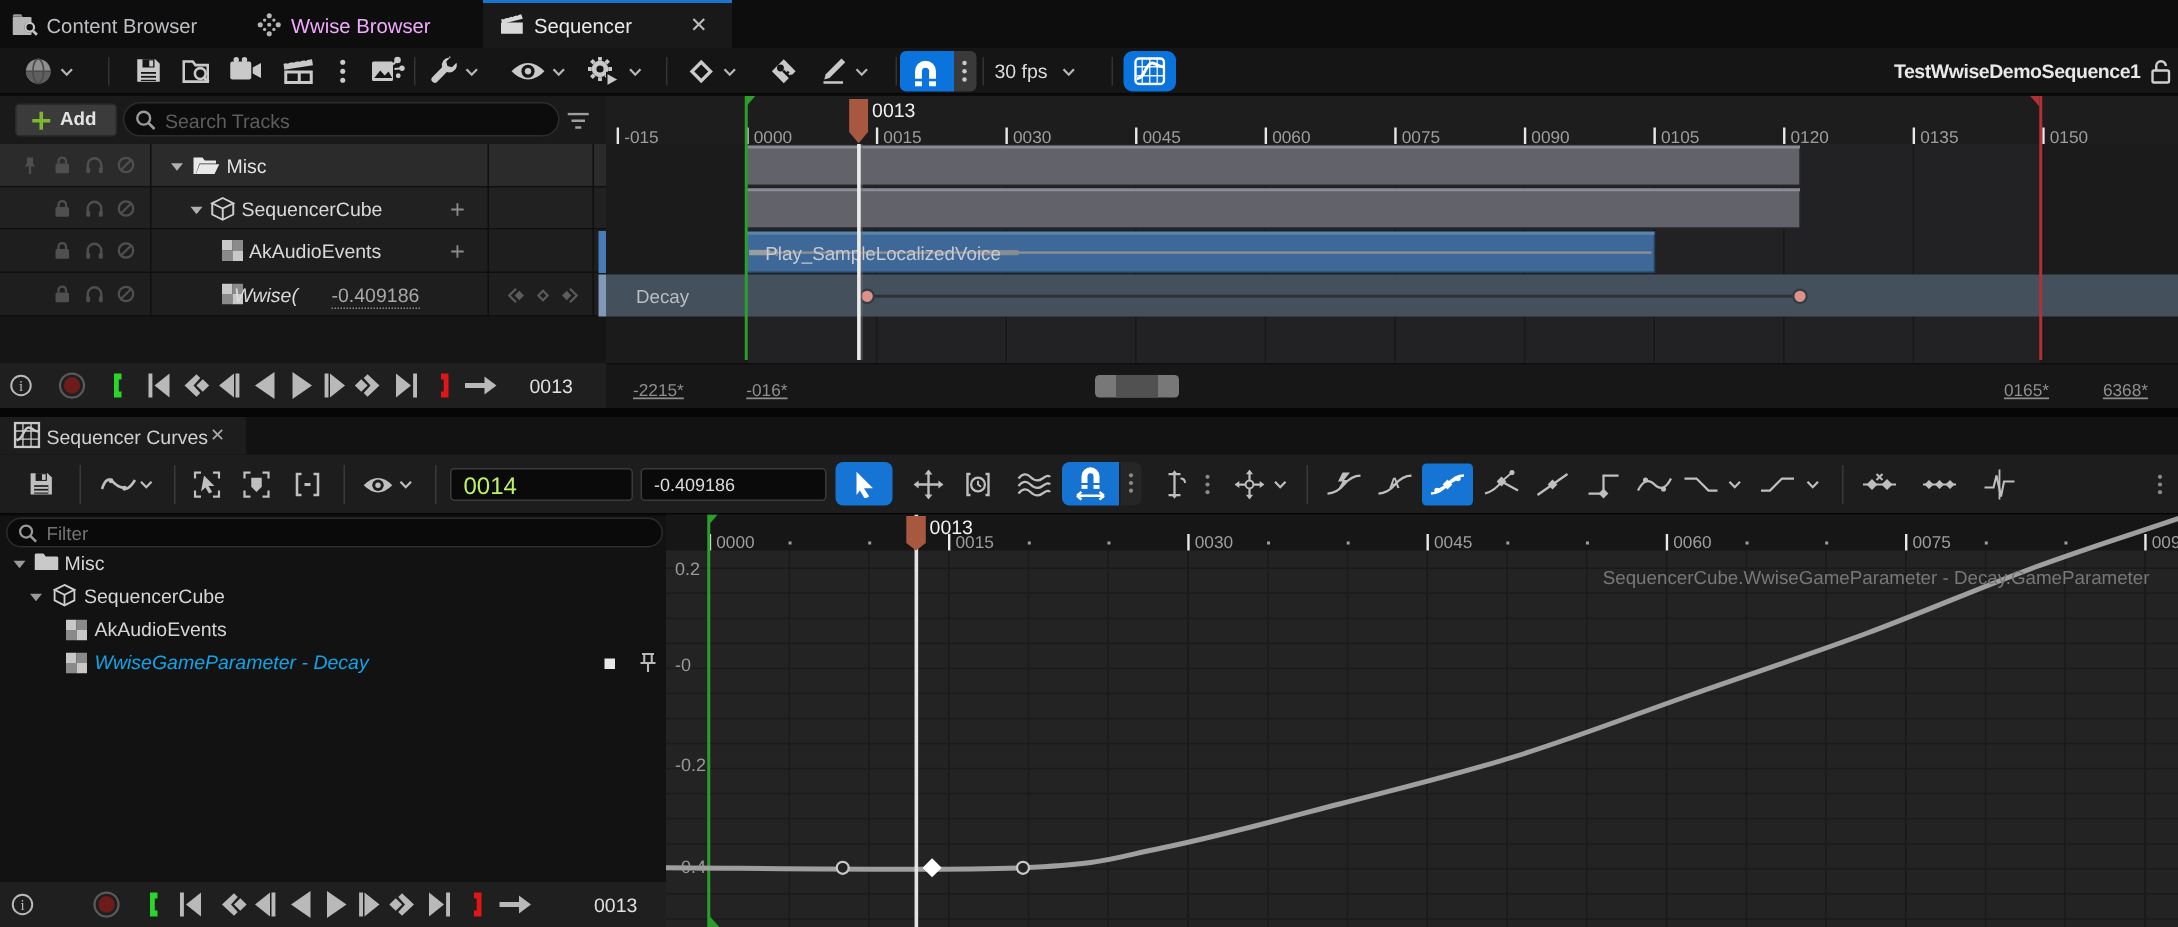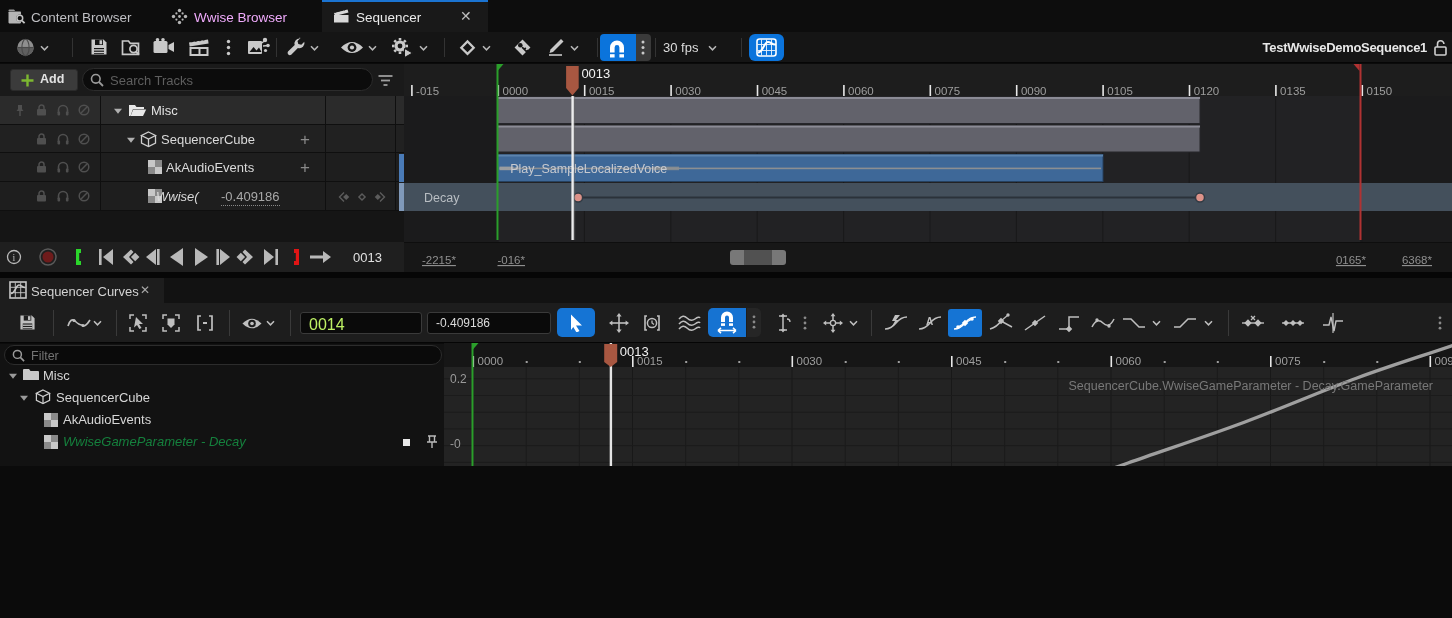--- a/index.html
+++ b/index.html
@@ -1,16 +1,16 @@
 <!DOCTYPE html>
 <html><head><meta charset="utf-8"><style>
 html,body{margin:0;padding:0;background:#0b0b0b;}
 *{box-sizing:border-box;}
 body{font-family:"Liberation Sans",sans-serif;-webkit-font-smoothing:antialiased;}
-#root{position:relative;width:1452px;height:466px;overflow:hidden;background:#0b0b0b;color:#c8c8c8;}
+#root{position:relative;width:1452px;height:618px;overflow:hidden;background:#0b0b0b;color:#c8c8c8;}
 .abs{position:absolute;}
 .txt{white-space:nowrap;}
 svg{display:block;}
 </style></head><body>
 <div id="root">
 <div class="abs" style="left:0;top:0;width:1452px;height:32px;background:#0d0d0d;"></div>
 <div class="abs" style="left:322px;top:0;width:166px;height:32px;background:#191919;border-top:2px solid #1b74d2;"></div>
 <svg class="abs" style="left:8px;top:8px" width="18" height="16" viewBox="0 0 18 16">
 <path d="M0.5 2.5 a1 1 0 0 1 1 -1 h4.5 l1.2 1.6 h-6.7 z" fill="#9a9a9a"></path>
 <rect x="0.5" y="3.4" width="12.5" height="12" rx="0.8" fill="#b5b5b5"></rect>
@@ -628,21 +628,21 @@
 <rect y="7" width="7" height="7" fill="#8a8a8a"></rect>
       <rect x="7" y="7" width="7" height="7" fill="#c8c8c8"></rect>
     </svg>
 <div class="abs txt" style="left:63px;top:412px;font-size:13px;color:#d6d6d6;">AkAudioEvents</div>
 <svg class="abs" style="left:44px;top:435px" width="14" height="14" viewBox="0 0 14 14">
 <rect width="7" height="7" fill="#c8c8c8"></rect>
       <rect x="7" width="7" height="7" fill="#8a8a8a"></rect>
 <rect y="7" width="7" height="7" fill="#8a8a8a"></rect>
       <rect x="7" y="7" width="7" height="7" fill="#c8c8c8"></rect>
     </svg>
-<div class="abs txt" style="left:63px;top:434px;font-size:13px;font-style:italic;color:#15803d;">WwiseGameParameter - Decay</div>
+<div class="abs txt" style="left:63px;top:434px;font-size:13px;font-style:italic;color:#0ea5e9;">WwiseGameParameter - Decay</div>
 <div class="abs" style="left:403px;top:439px;width:7px;height:7px;background:#e8e8e8;"></div>
 <svg class="abs" style="left:426px;top:434px" width="12" height="15" viewBox="0 0 12 15">
 <path d="M2 2 h8 M3.5 2 v6 h5 v-6 M1 8 h10 M6 8 v6" stroke="#b9b9b9" stroke-width="1.4" fill="none"></path>
     </svg>
 <div class="abs" style="left:0;top:588px;width:444px;height:30px;background:#1f1f1f;"></div>
 <svg class="abs" style="left:0;top:588px" width="404" height="30" viewBox="0 0 404 30">
       <circle cx="15" cy="15" r="6.5" fill="none" stroke="#b9b9b9" stroke-width="1.3"></circle>
       <text x="15" y="18.5" font-size="10" fill="#b9b9b9" text-anchor="middle" font-family="Liberation Serif">i</text>
       <circle cx="71" cy="15" r="8" fill="none" stroke="#5a5a5a" stroke-width="1.5"></circle>
       <circle cx="71" cy="15" r="5.5" fill="#6e1b1b"></circle>

